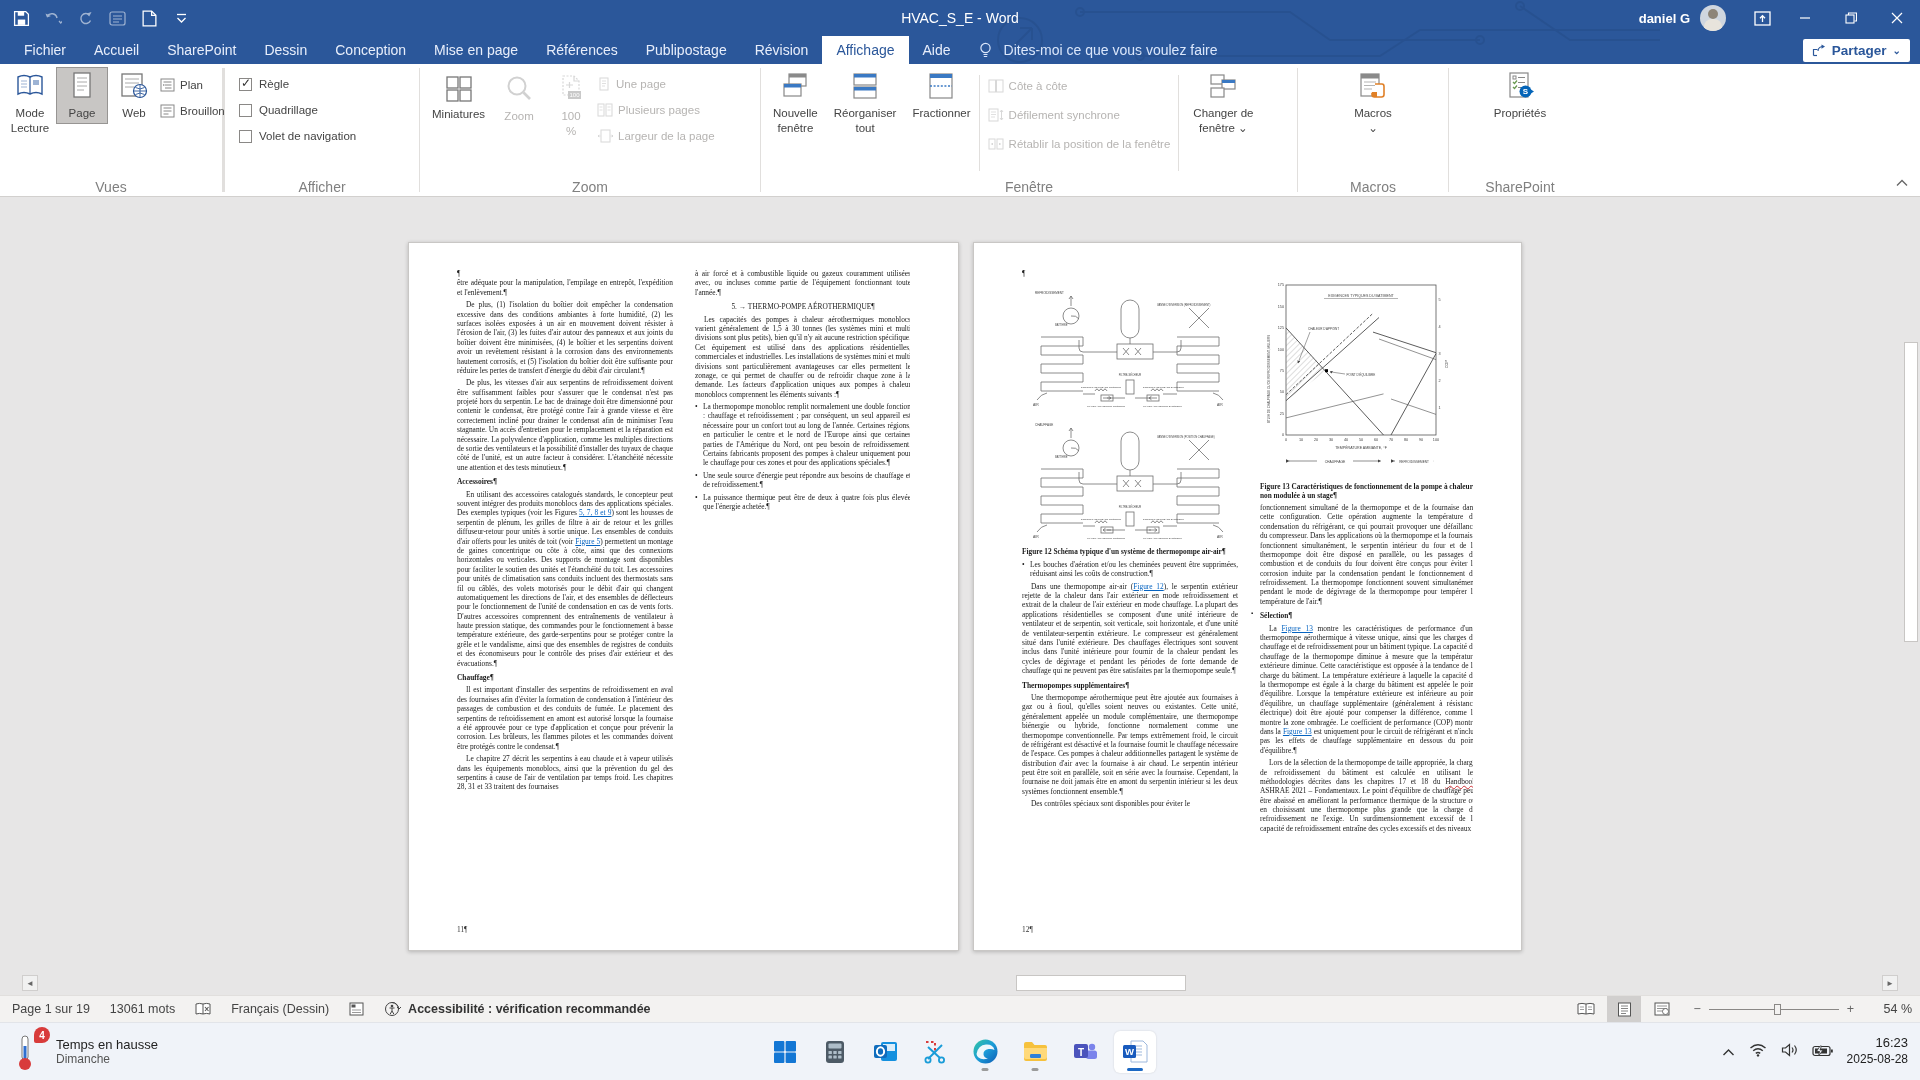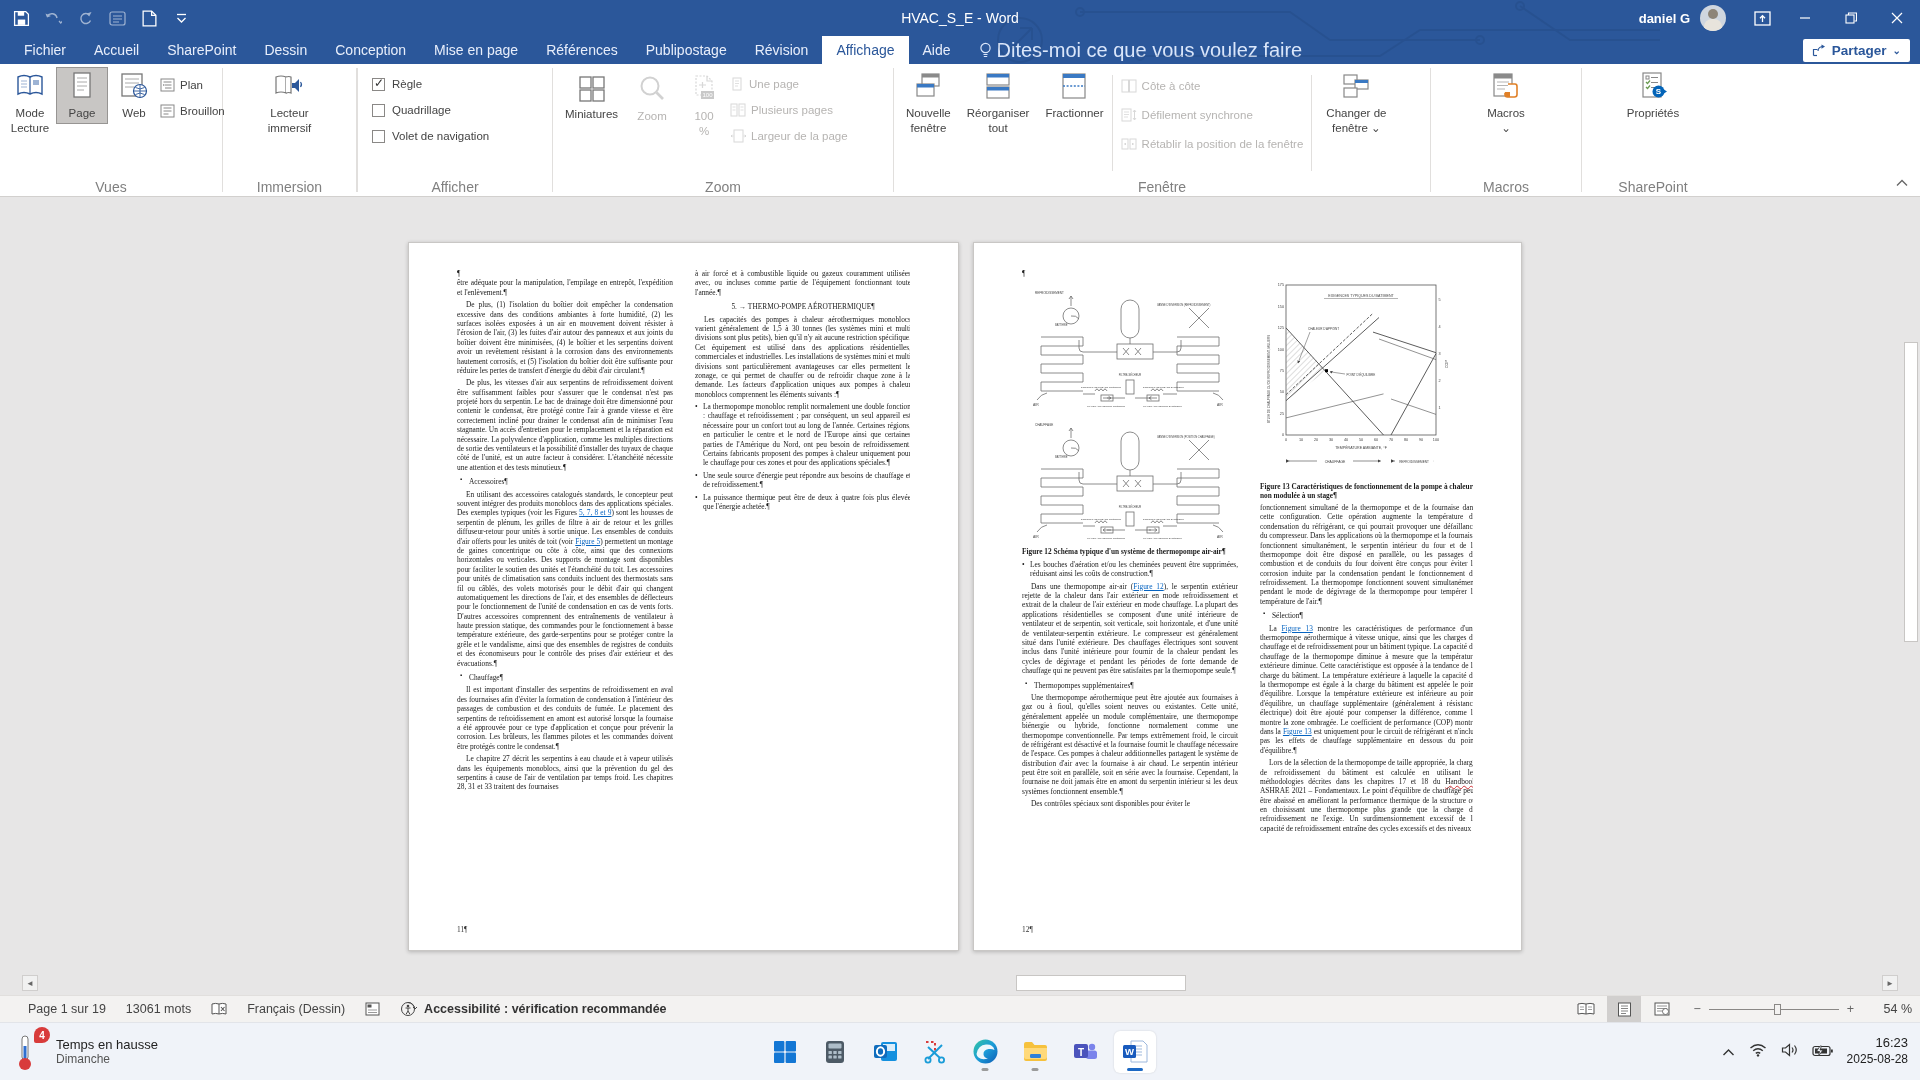--- a/index.html
+++ b/index.html
@@ -18,21 +18,21 @@
   .avatar { width:26px; height:26px; border-radius:50%; background:#cfd6df; position:relative; overflow:hidden; margin-right:16px; }
   .avatar::before { content:""; position:absolute; left:8px; top:4px; width:10px; height:10px; border-radius:50%; background:#8d8477; }
   .avatar::after { content:""; position:absolute; left:4px; top:14px; width:18px; height:12px; border-radius:8px 8px 0 0; background:#e8e4dc; }
   .ribopt { width:40px; height:36px; display:flex; align-items:center; justify-content:center; }
   .winbtn { width:46px; height:36px; display:flex; align-items:center; justify-content:center; }
 
   
   .tabrow { position:absolute; top:36px; left:0; right:0; height:28px; background:#2b579a; display:flex; align-items:stretch; padding-left:10px; z-index:29; }
   .tab { padding:0 14px; line-height:28px; font-size:14px; color:#e8eefb; cursor:default; }
   .tab.active { background:#fff; color:#2b579a; }
-  .tellme { display:flex; align-items:center; gap:5px; color:#dbe7fb; font-size:20px; margin-left:14px; }
+  .tellme { display:flex; align-items:center; gap:12px; color:#dbe7fb; font-size:14px; margin-left:14px; }
   .partager { position:absolute; right:10px; top:39px; height:23px; background:#fff; border-radius:2px; display:flex; align-items:center; gap:6px; padding:0 9px; font-size:13.5px; font-weight:bold; color:#2b579a; z-index:31; }
 
   
   .ribbon { position:absolute; top:64px; left:0; right:0; height:133px; background:#fff; border-bottom:1px solid #d2d0ce; display:flex; z-index:28; }
   .rgroup { position:relative; height:100%; padding:3px 4px 18px; display:flex; align-items:flex-start; }
   .glabel { position:absolute; bottom:1px; left:0; right:0; text-align:center; font-size:14px; color:#808080; white-space:nowrap; }
   .gsep { width:1px; background:#e1dfdd; margin:4px 0 4px; height:124px; flex:none; }
   .bigbtn { display:flex; flex-direction:column; align-items:center; padding:3px 7px 2px; min-width:52px; font-size:11.5px; color:#444; text-align:center; border:1px solid transparent; }
   .bigbtn .lbl { white-space:pre-line; line-height:1.3; margin-top:5px; }
   .bigbtn.sel { background:#c8c6c4; border-color:#979593; }
@@ -48,42 +48,42 @@
   
   .docarea { position:absolute; top:197px; left:0; right:0; height:798px; background:#e7e6e6; }
   .page { position:absolute; top:45px; width:551px; height:709px; background:#fff; border:1px solid #c9c7c5; box-shadow:0 1px 4px rgba(0,0,0,.22); padding:26px 48px 0; }
   .page.p1 { left:408px; }
   .page.p2 { left:973px; width:549px; }
   .cols { display:flex; gap:22px; height:660px; overflow:hidden; }
   .col { width:216px; flex:none; }
   .doc { font-family:"Liberation Serif", serif; font-size:7.4px; line-height:1.27; color:#1a1a1a; text-align:justify; }
   .p-ind { text-indent:9px; margin-top:3px; }
   .p-cont { margin-top:0; }
-  .h-sq { font-weight:normal; margin:5px 12px 1px; text-align:left; position:relative; }
+  .h-sq { font-weight:bold; margin:5px 0 1px; text-align:left; position:relative; }
   .h-sq::before { content:"▪"; position:absolute; left:-9px; top:-1px; font-size:6px; }
   .h-center { text-align:center; font-weight:normal; margin:5px 4px 3px; }
   .bul { position:relative; padding-left:8px; margin-top:3px; }
   .bul::before { content:"•"; position:absolute; left:0; }
   .pil { text-align:left; }
   .figcap { font-family:"Liberation Serif", serif; font-size:7.3px; font-weight:bold; line-height:1.3; text-align:left; margin:3px 0 2px; }
   .pagenum { position:absolute; left:48px; bottom:16px; font-family:"Liberation Serif", serif; font-size:7.4px; }
   .doclink { color:#0563c1; text-decoration:underline; cursor:pointer; }
   .squig { text-decoration:underline wavy #d13438; text-decoration-skip-ink:none; }
   .figbox { margin:4px auto 2px; display:block; }
   .fig13 text, .fig12 text { font-family:"Liberation Sans", sans-serif; fill:#444; }
 
   
   .hscroll { position:absolute; left:22px; right:22px; bottom:4px; height:16px; }
   .sb-arrow { position:absolute; top:0; width:16px; height:16px; background:#f1f1f1; border:1px solid #d0cecd; display:flex; align-items:center; justify-content:center; font-size:8px; color:#666; }
   .hthumb { position:absolute; left:53%; width:170px; top:0; height:16px; background:#fff; border:1px solid #c8c6c4; }
   .vscroll { position:absolute; right:2px; top:6px; width:14px; height:770px; }
   .vthumb { position:absolute; top:18%; left:0; width:14px; height:300px; background:#fff; border:1px solid #c8c6c4; }
 
   
-  .status { position:absolute; left:0; right:0; top:995px; height:27px; background:#f3f2f1; border-top:1px solid #e1dfdd; display:flex; align-items:center; padding-left:28px; gap:20px; font-size:12.5px; color:#444; z-index:25; }
+  .status { position:absolute; left:0; right:0; top:995px; height:27px; background:#f3f2f1; border-top:1px solid #e1dfdd; display:flex; align-items:center; padding-left:12px; gap:20px; font-size:12.5px; color:#444; z-index:25; }
   .status .seg { display:flex; align-items:center; gap:7px; }
   .status-right { position:absolute; right:8px; top:0; height:100%; display:flex; align-items:center; gap:4px; }
   .viewbtn { width:34px; height:27px; display:flex; align-items:center; justify-content:center; }
   .viewbtn.sel { background:#d1cfce; }
   .zslider { display:flex; align-items:center; gap:8px; margin:0 10px; color:#666; }
   .ztrack { width:130px; height:1px; background:#8a8886; position:relative; }
   .znotch { position:absolute; left:50%; top:-4px; width:1px; height:9px; background:#8a8886; }
   .zthumb { position:absolute; left:50%; top:-5px; width:7px; height:11px; background:#f3f2f1; border:1px solid #8a8886; }
   .zpct { width:44px; text-align:right; color:#444; }
 
@@ -265,33 +265,20 @@
             <rect x="1" y="1" width="13" height="12" fill="#fff" stroke="#888"></rect>
             <path d="M3.5 4 h8 M3.5 7 h8 M3.5 10 h5" stroke="#888"></path>
           </svg>
         <span>Brouillon</span>
       </div>
     </div>
     <div class="glabel">Vues</div>
   </div>
   <div class="gsep"></div>
 
-  <div class="rgroup" style="width:133px; justify-content:center;">
-    <div class="bigbtn">
-      <svg width="30" height="30" viewBox="0 0 30 30">
-          <path d="M2 6 Q7 4 12 6 V22 Q7 20 2 22 Z" fill="#fff" stroke="#777" stroke-width="1.2"></path>
-          <path d="M12 6 Q15 5 17 6 V22 Q15 21 12 22" fill="#fff" stroke="#777" stroke-width="1.2"></path>
-          <path d="M18 12 h3 l4 -4 v13 l-4 -4 h-3 z" fill="#2b579a"></path>
-          <path d="M26.5 11 q2 2.5 0 5" fill="none" stroke="#2b579a" stroke-width="1.2"></path>
-        </svg>
-      <span class="lbl">Lecteur
-immersif</span>
-    </div>
-    <div class="glabel">Immersion</div>
-  </div>
   <div class="gsep"></div>
 
   <div class="gsep"></div>
 
   <div class="rgroup" style="width:194px; padding-left:14px;">
     <div class="smallcol" style="gap:4px; padding-top:6px;">
       <div class="cbrow">
         <span class="cb checked"></span>
         <span>Règle</span>
       </div>

